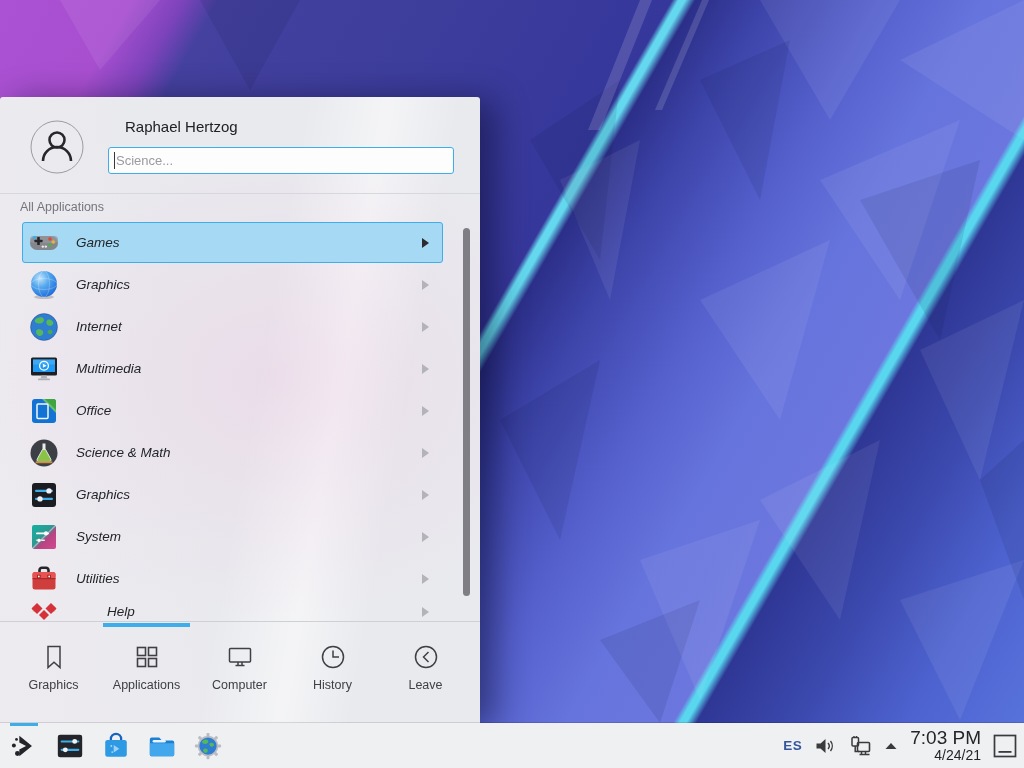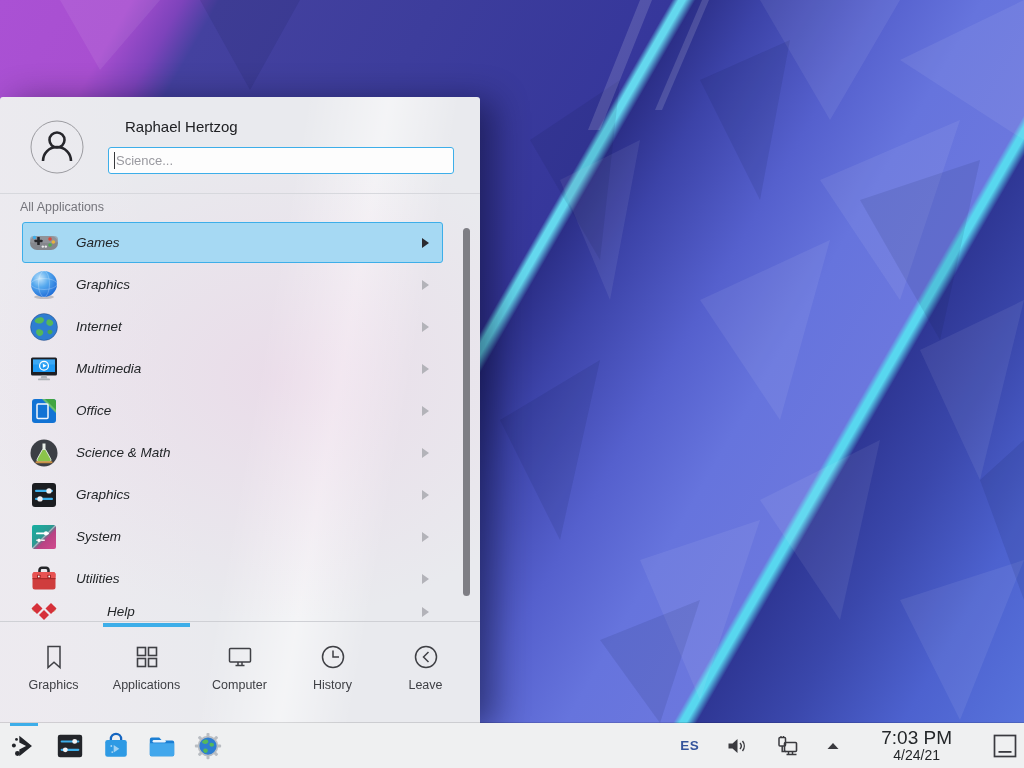--- a/index.html
+++ b/index.html
@@ -53,27 +53,27 @@
   .tab-icon svg{width:28px;height:28px;display:block;}
   .tab-label{margin-top:7px;font-size:12.5px;color:#3f4045;}
 
   
   .taskbar{position:absolute;left:0;right:0;bottom:0;height:45px;background:#eff0f1;z-index:3;
     box-shadow:0 -1px 0 rgba(0,0,0,.12);}
   .task-launchers{position:absolute;left:9px;top:0;height:45px;display:flex;align-items:center;gap:16px;}
   .task-icon{width:30px;height:30px;position:relative;}
   .task-icon svg{width:30px;height:30px;display:block;}
   .active-stripe{position:absolute;left:10px;top:0;width:28px;height:3px;background:#3daee9;}
-  .tray{position:absolute;right:6px;top:0;height:45px;display:flex;align-items:center;gap:26px;}
+  .tray{position:absolute;right:6px;top:0;height:45px;display:flex;align-items:center;gap:11px;}
   .kb-layout{font-size:13.5px;font-weight:bold;color:#34549c;letter-spacing:.5px;}
   .tray-icon{width:24px;height:24px;}
   .tray-icon svg{width:24px;height:24px;display:block;}
   .tray-caret{width:16px;height:16px;}
   .tray-caret svg{width:16px;height:16px;display:block;}
-  .clock{text-align:center;line-height:1.05;color:#232629;margin:0 14px;}
+  .clock{text-align:right;line-height:1.05;color:#232629;margin:0 0;}
   .clock-time{font-size:19px;}
   .clock-date{font-size:14px;}
   .show-desktop{width:26px;height:26px;}
   .show-desktop svg{width:26px;height:26px;display:block;}
 </style>
 </head>
 <body>
 
 <div class="desktop">
 

